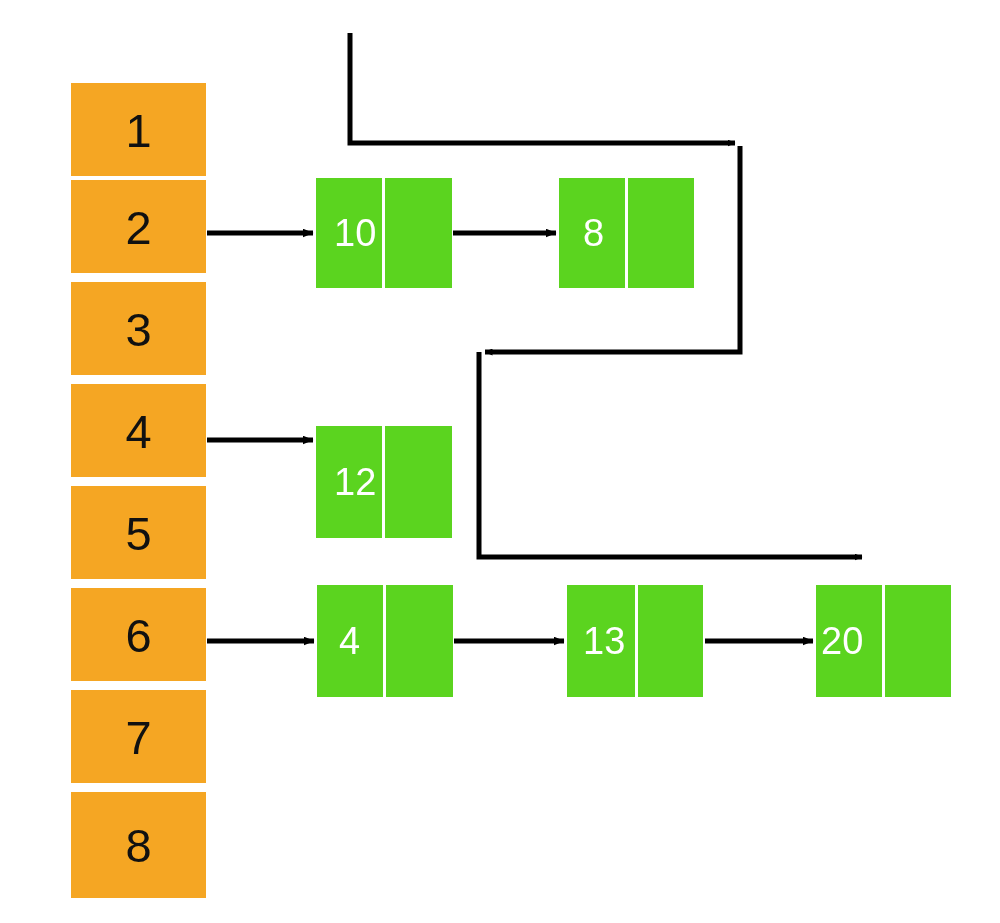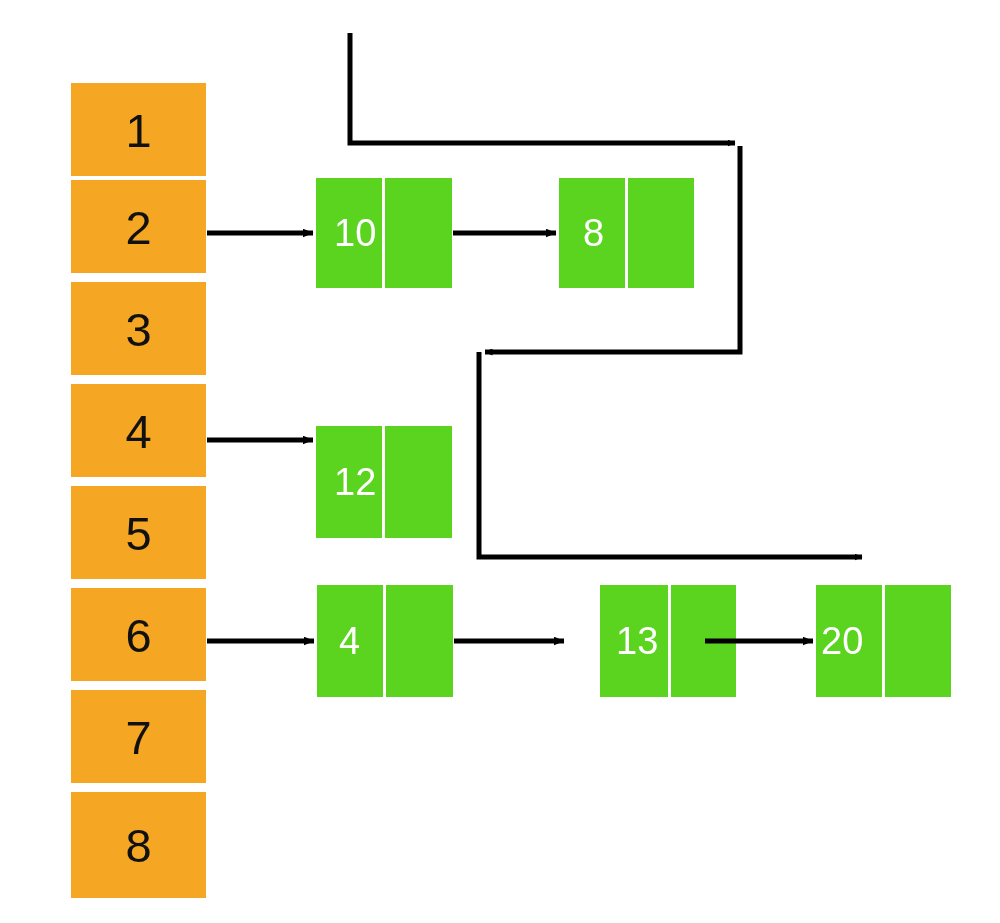--- a/index.html
+++ b/index.html
@@ -134,21 +134,21 @@
   <div class="ll-node" style="left:316px;top:383px;width:136px;height:112px;margin-top:43px;">
     <span class="ll-node-value" style="left:18px;">12</span>
     <span class="ll-node-divider" style="left:66px;"></span>
   </div>
 
   <div class="ll-node" style="left:317px;top:585px;width:136px;height:112px;">
     <span class="ll-node-value" style="left:22px;">4</span>
     <span class="ll-node-divider" style="left:66px;"></span>
   </div>
 
-  <div class="ll-node" style="left:567px;top:585px;width:136px;height:112px;margin-left:33px;">
+  <div class="ll-node" style="left:567px;top:585px;width:136px;height:112px;">
     <span class="ll-node-value" style="left:16px;">13</span>
     <span class="ll-node-divider" style="left:68px;"></span>
   </div>
 
   <div class="ll-node" style="left:816px;top:585px;width:135px;height:112px;">
     <span class="ll-node-value" style="left:5px;">20</span>
     <span class="ll-node-divider" style="left:66px;"></span>
   </div>
 
   <svg id="connectors" viewBox="0 0 1000 923">

